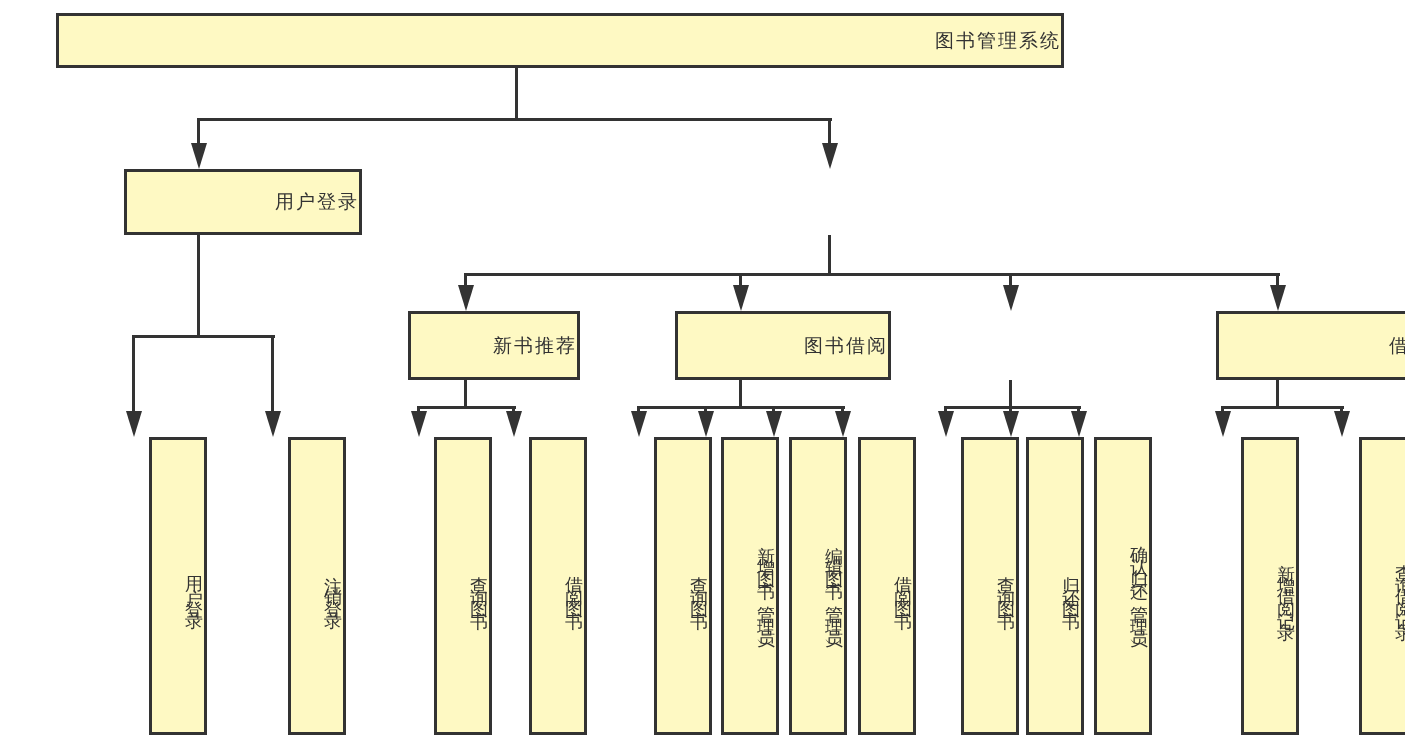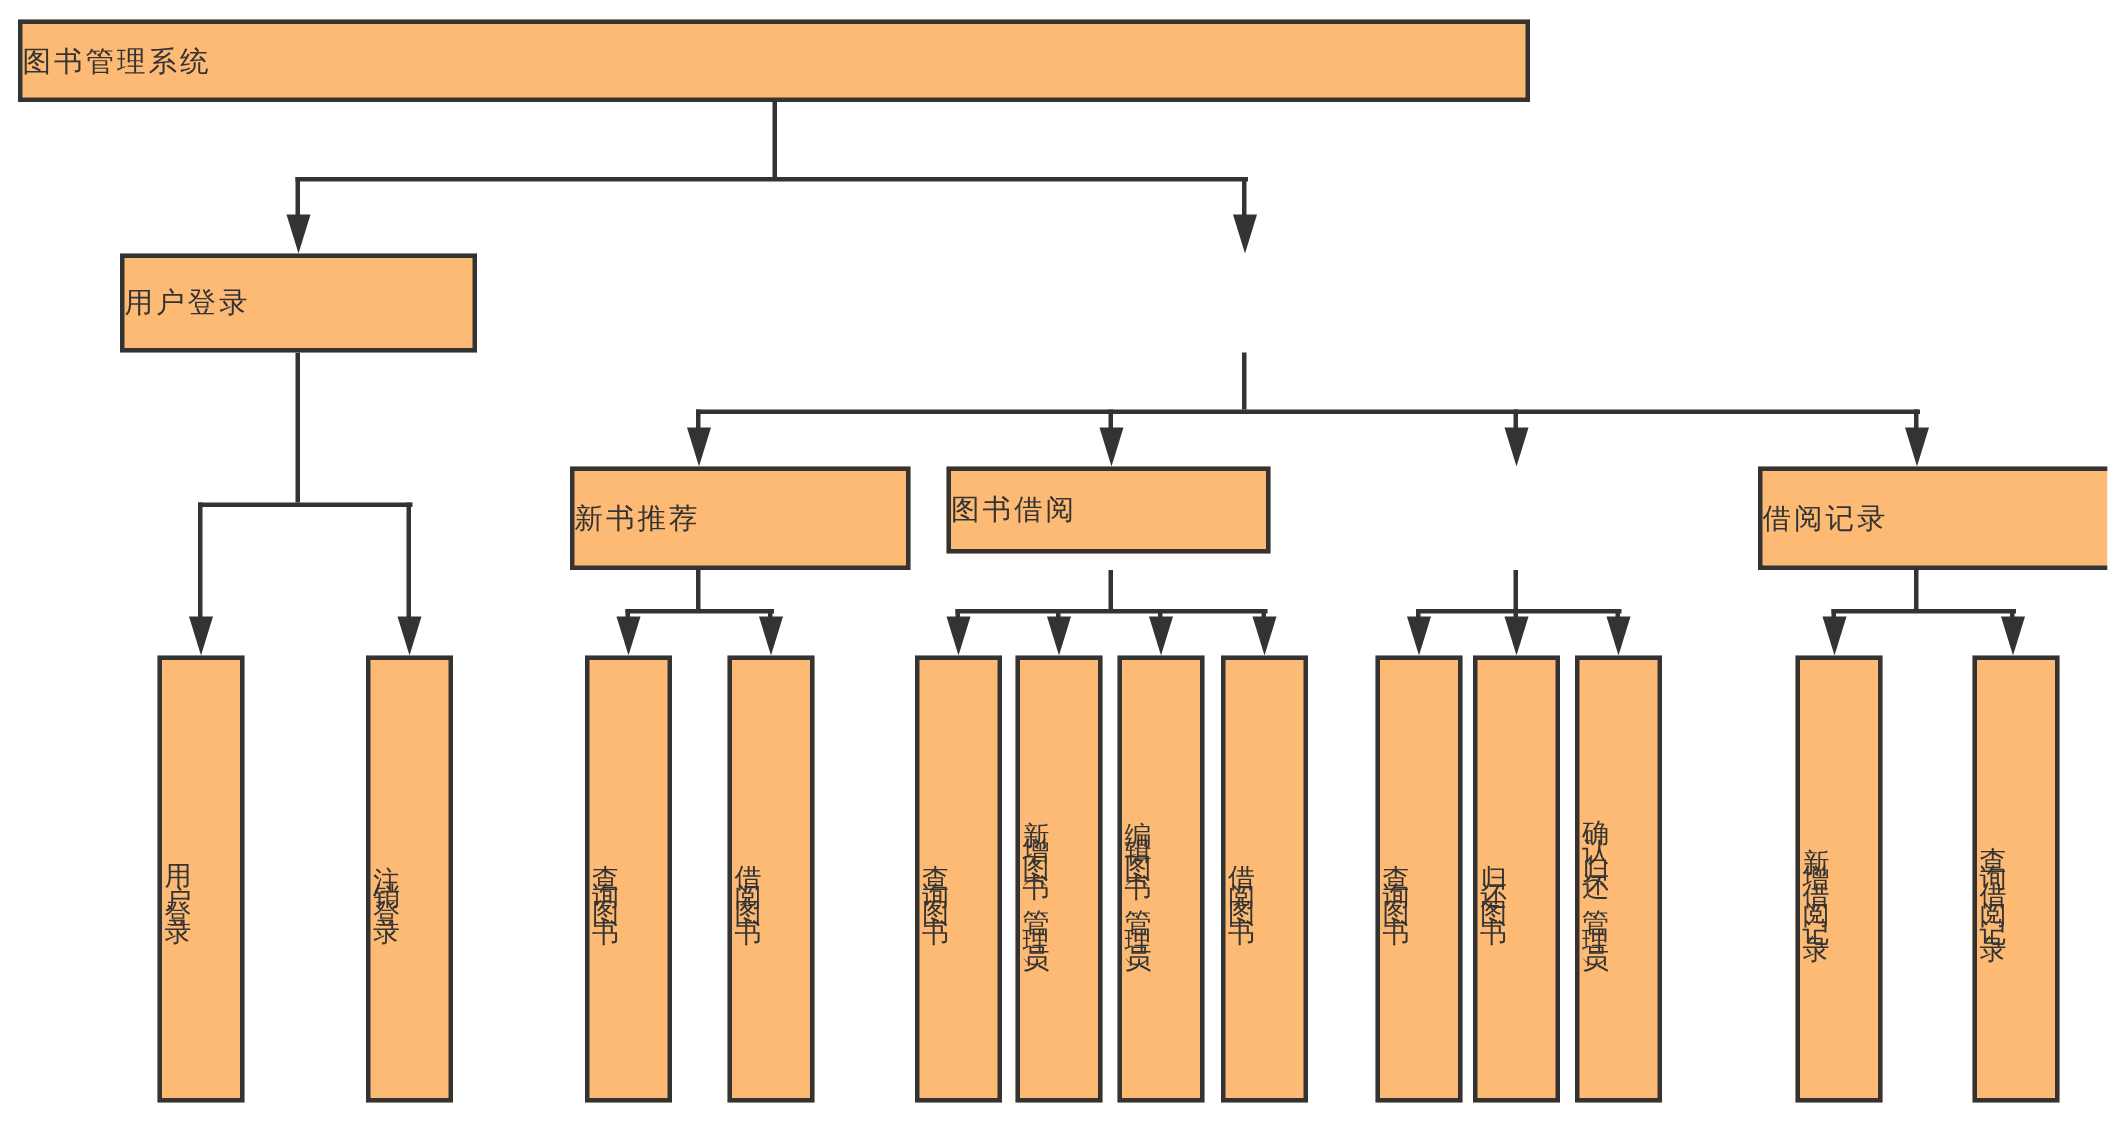--- a/index.html
+++ b/index.html
@@ -25,24 +25,25 @@
     position:absolute;width:0;height:0;
     border-left:8px solid transparent;
     border-right:8px solid transparent;
     border-top:26px solid var(--line);
   }
   
   .node{
     position:absolute;
     box-sizing:border-box;
     border:3px solid var(--line);
-    background:#fdba74;
+    background:#fef9c3;
     display:flex;
     align-items:center;
-    justify-content:flex-start;
+    justify-content:flex-end;
+    margin-left:44px;
   }
   .node.hbox{font-size:19px;letter-spacing:2px;white-space:nowrap;}
   .node.vbox span{
     writing-mode:vertical-rl;
     text-orientation:mixed;
     font-size:18px;
     line-height:1.15;
     letter-spacing:12px;
     white-space:nowrap;
   }
@@ -122,24 +123,24 @@
   <div class="ar" style="left:1334px;top:411px"></div>
 
   <div class="node hbox" style="left:12px;top:13px;width:1008px;height:55px">
     <span>图书管理系统</span>
   </div>
 
   <div class="node hbox" style="left:80px;top:169px;width:238px;height:66px">
     <span>用户登录</span>
   </div>
 
-  <div class="node hbox" style="left:380px;top:311px;width:227px;height:69px">
+  <div class="node hbox" style="left:364px;top:311px;width:172px;height:69px">
     <span>新书推荐</span>
   </div>
-  <div class="node hbox" style="left:631px;top:311px;width:216px;height:58px">
+  <div class="node hbox" style="left:631px;top:311px;width:216px;height:69px">
     <span>图书借阅</span>
   </div>
   <div class="node hbox" style="left:1172px;top:311px;width:260px;height:69px">
     <span>借阅记录</span>
   </div>
 
   <div class="node vbox" style="left:105px;top:437px;width:58px;height:298px">
     <span>用户登录</span>
   </div>
   <div class="node vbox" style="left:244px;top:437px;width:58px;height:298px">

